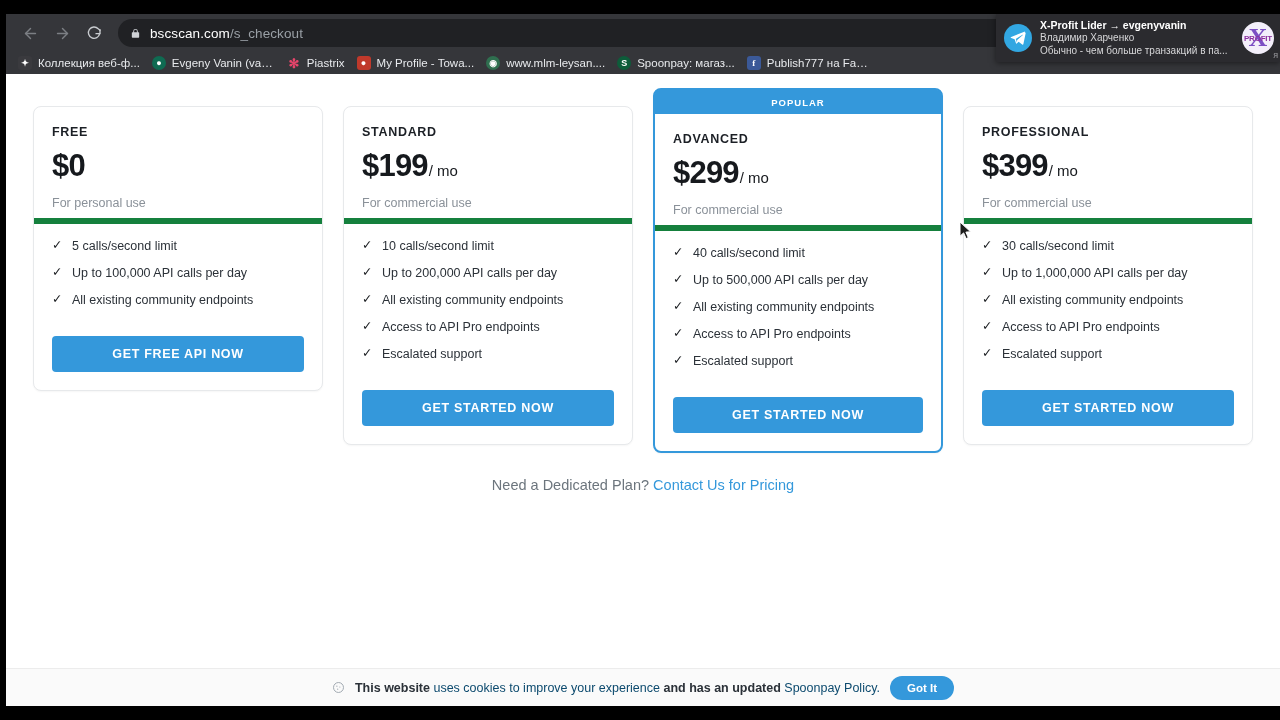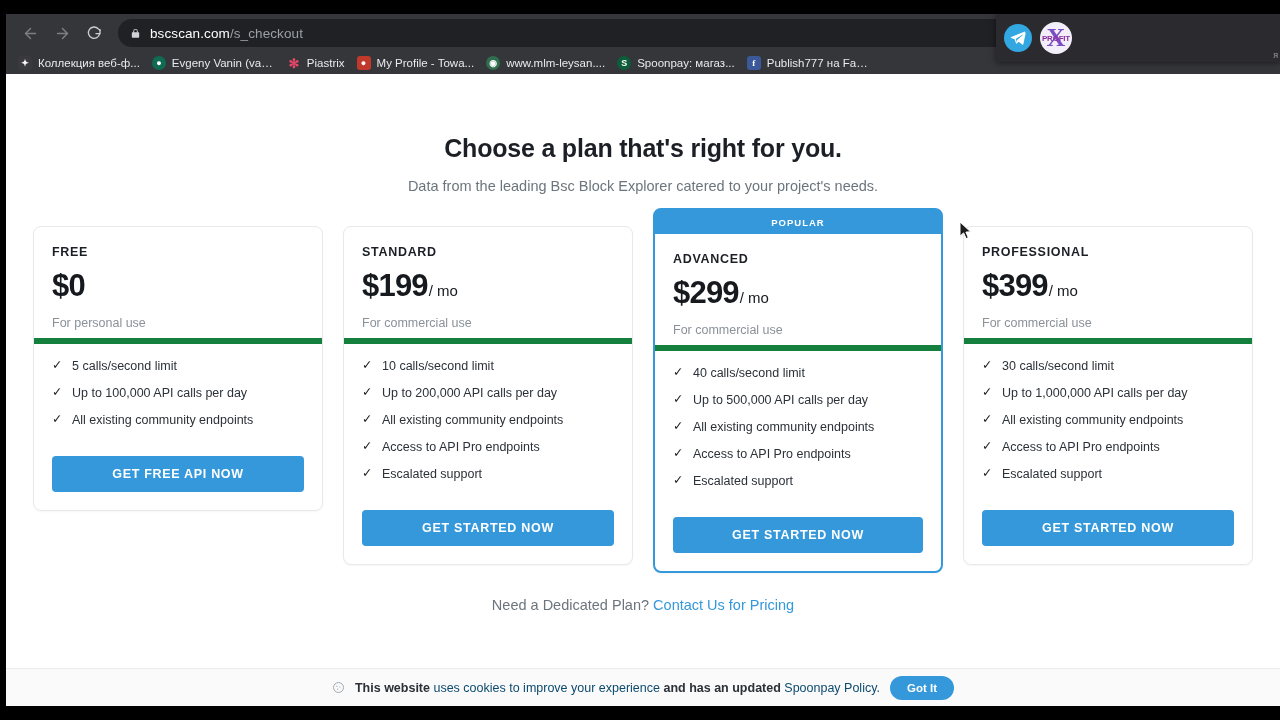--- a/index.html
+++ b/index.html
@@ -279,34 +279,35 @@
           <span class="bm-label">Publish777 на Fac...</span>
         </div>
       </div>
 
       <div class="toast">
         <div class="toast-app-ic">
           <svg width="18" height="18" viewBox="0 0 24 24" fill="#ffffff">
               <path d="M21.3 3.4 2.9 10.5c-1 .4-1 1.3 0 1.6l4.6 1.4 1.8 5.5c.2.6.4.8 1 .3l2.5-2.2 4.8 3.6c.9.5 1.4.2 1.6-.8l3-14.2c.2-1-.4-1.4-1.1-1.1zM8.9 13.4l9.1-5.7c.4-.3.8-.1.5.2l-7.6 6.9-.3 3.2-1.2-4.1z"></path>
             </svg>
         </div>
+        <div class="toast-body">
+          <div class="toast-title">X-Profit Lider → evgenyvanin</div>
+          <div class="toast-sub">Владимир Харченко</div>
+          <div class="toast-msg">Обычно - чем больше транзакций в па...</div>
+        </div>
         <div class="toast-avatar">
           <span class="xp-x">X</span>
           <span class="xp-word">PROFIT</span>
         </div>
         <span class="toast-edge">я</span>
       </div>
     </div>
 
     <div class="page">
 
-      <div class="hero">
-        <h1>Choose a plan that's right for you.</h1>
-        <p>Data from the leading Bsc Block Explorer catered to your project's needs.</p>
-      </div>
 
       <div class="plans">
 
         <div class="card">
           <div class="card-head">
             <div class="plan-name">FREE</div>
             <div class="price-row">
               <span class="price">$0</span>
               <span class="per"></span>
             </div>

